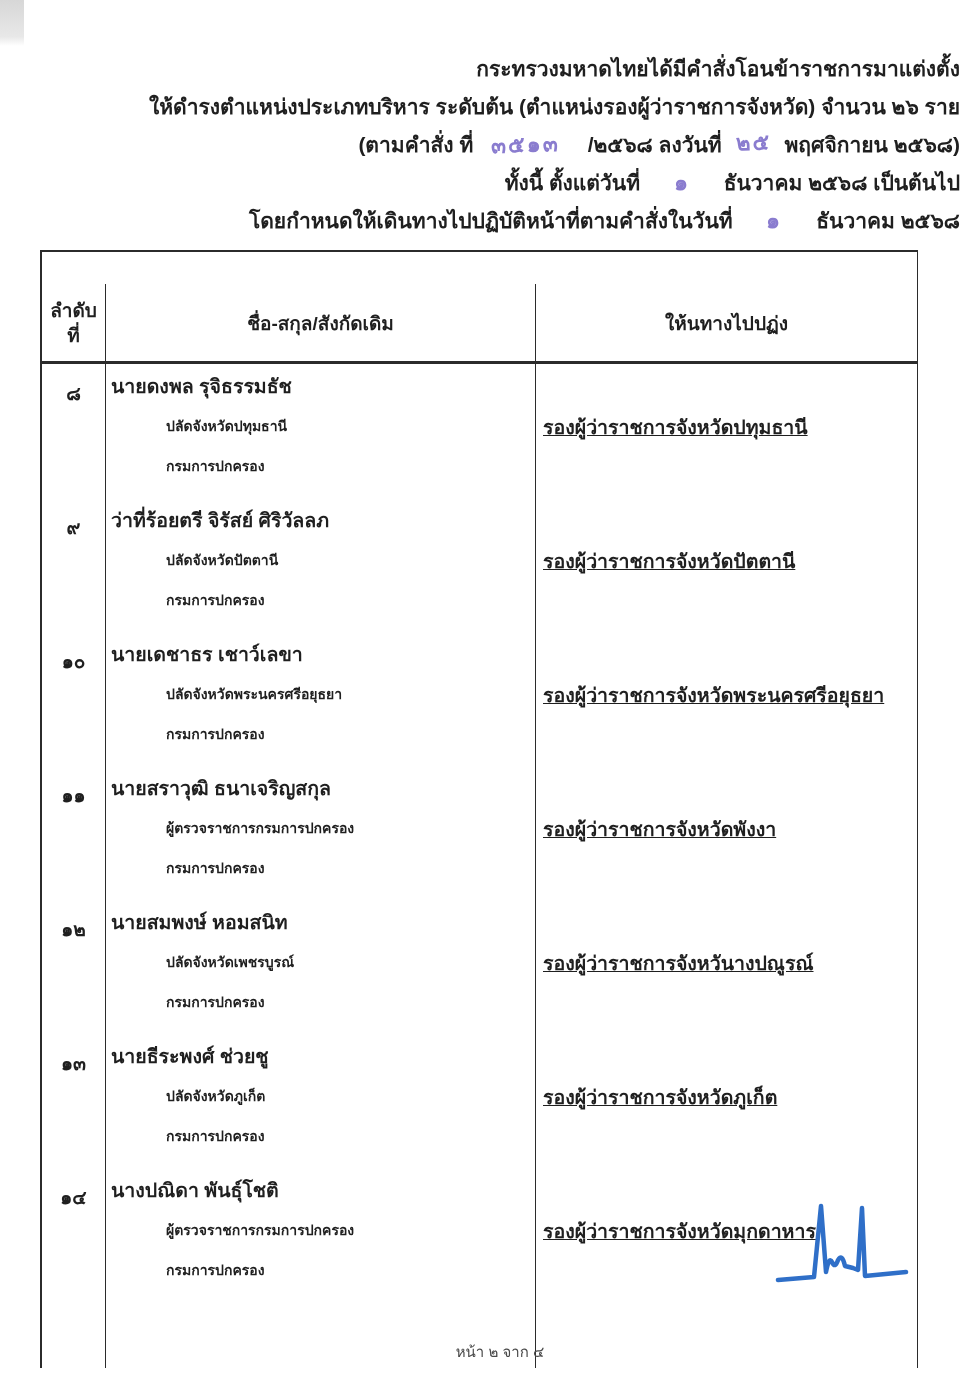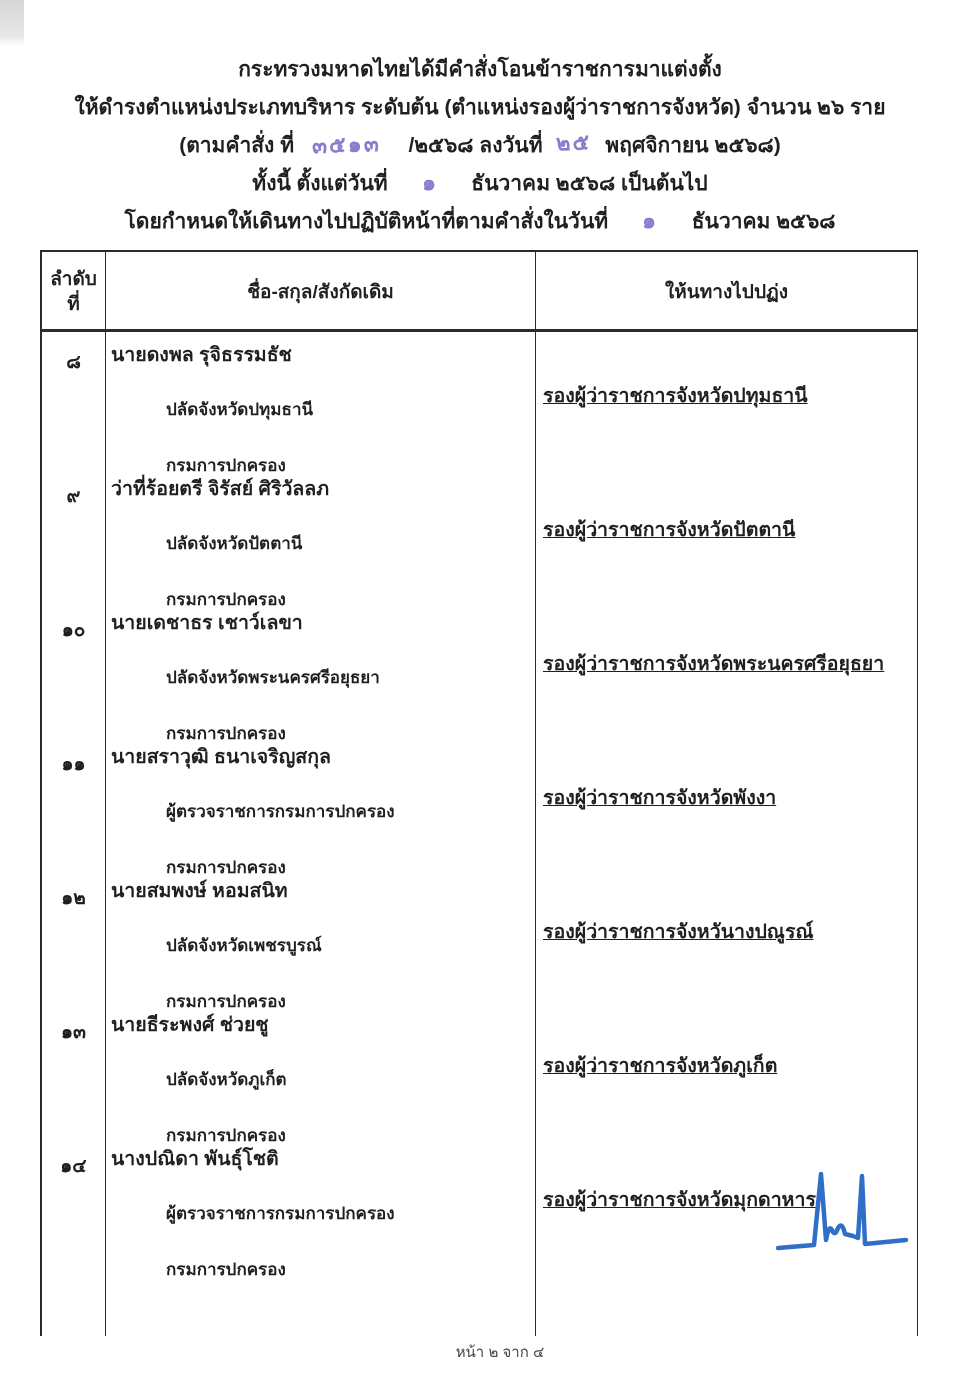--- a/index.html
+++ b/index.html
@@ -4,45 +4,45 @@
 <style>
   :root { --purple:#8a7ccf; --blue:#2f6fc8; --ink:#1f1f1f; --line:#2b2b2b; }
   * { box-sizing:border-box; margin:0; padding:0; }
   html,body { width:960px; height:1388px; background:#ffffff; overflow:hidden;
     font-family:"Liberation Sans","DejaVu Sans",sans-serif; color:var(--ink); font-weight:bold; }
   .page { position:relative; width:960px; height:1388px; }
 
   .scan-artifact { position:absolute; top:0; left:0; width:24px; height:46px;
     background:linear-gradient(180deg,#d7d7d7 0%,#e8e8e8 80%,#ffffff 100%); }
 
-  .doc-header { padding-top:50px; text-align:center; font-size:21px; }
+  .doc-header { padding-top:50px; text-align:right; font-size:21px; }
   .doc-header .hline { height:38px; line-height:38px; }
 
   .hand { color:var(--purple); display:inline-block; font-size:22px;
     transform:rotate(-2deg); letter-spacing:2px; }
   .hand.order-no { margin:0 22px 0 12px; }
   .hand.sign-day { margin:0 8px; position:relative; top:-2px; }
   .hand.eff-day { margin:0 28px; }
 
   .tbl { position:absolute; left:40px; top:250px; width:878px;
     border-top:2px solid var(--line); border-left:2px solid var(--line);
     border-right:1.5px solid var(--line); }
   .thead { display:grid; grid-template-columns:64px 430px 1fr; height:80px;
-    border-bottom:3px solid var(--line); }
+    border-bottom:3px solid var(--line);margin-top:32px; }
   .th { display:flex; align-items:center; justify-content:center;
     font-size:19px; text-align:center; }
   .th.b { border-right:1.5px solid var(--line); }
   .th .stack { line-height:25px; }
 
   .row { display:grid; grid-template-columns:64px 430px 1fr; height:134px; }
   .row.last { height:200px; }
   .c1 { border-right:1.5px solid var(--line); text-align:center; padding-top:14px; font-size:19px; }
   .c2 { border-right:1.5px solid var(--line); padding:9px 17px 0 5px; }
   .c2 .name { font-size:19.5px; line-height:26px; }
-  .c2 .origin { margin-top:30px; padding-left:55px; font-size:17px; line-height:26px; }
+  .c2 .origin { margin-top:14px; padding-left:55px; font-size:14px; line-height:26px; }
   .c3 { position:relative; padding:48px 0 0 7px; font-size:19.5px;text-decoration:underline; }
 
   .signature { position:absolute; left:238px; top:30px; }
 
   .footer { position:absolute; top:1340px; left:0; width:100%;
     text-align:center; font-size:15px; color:#4a4a4a; font-weight:normal;padding-left:40px; }
 </style>
 </head>
 <body>
 

